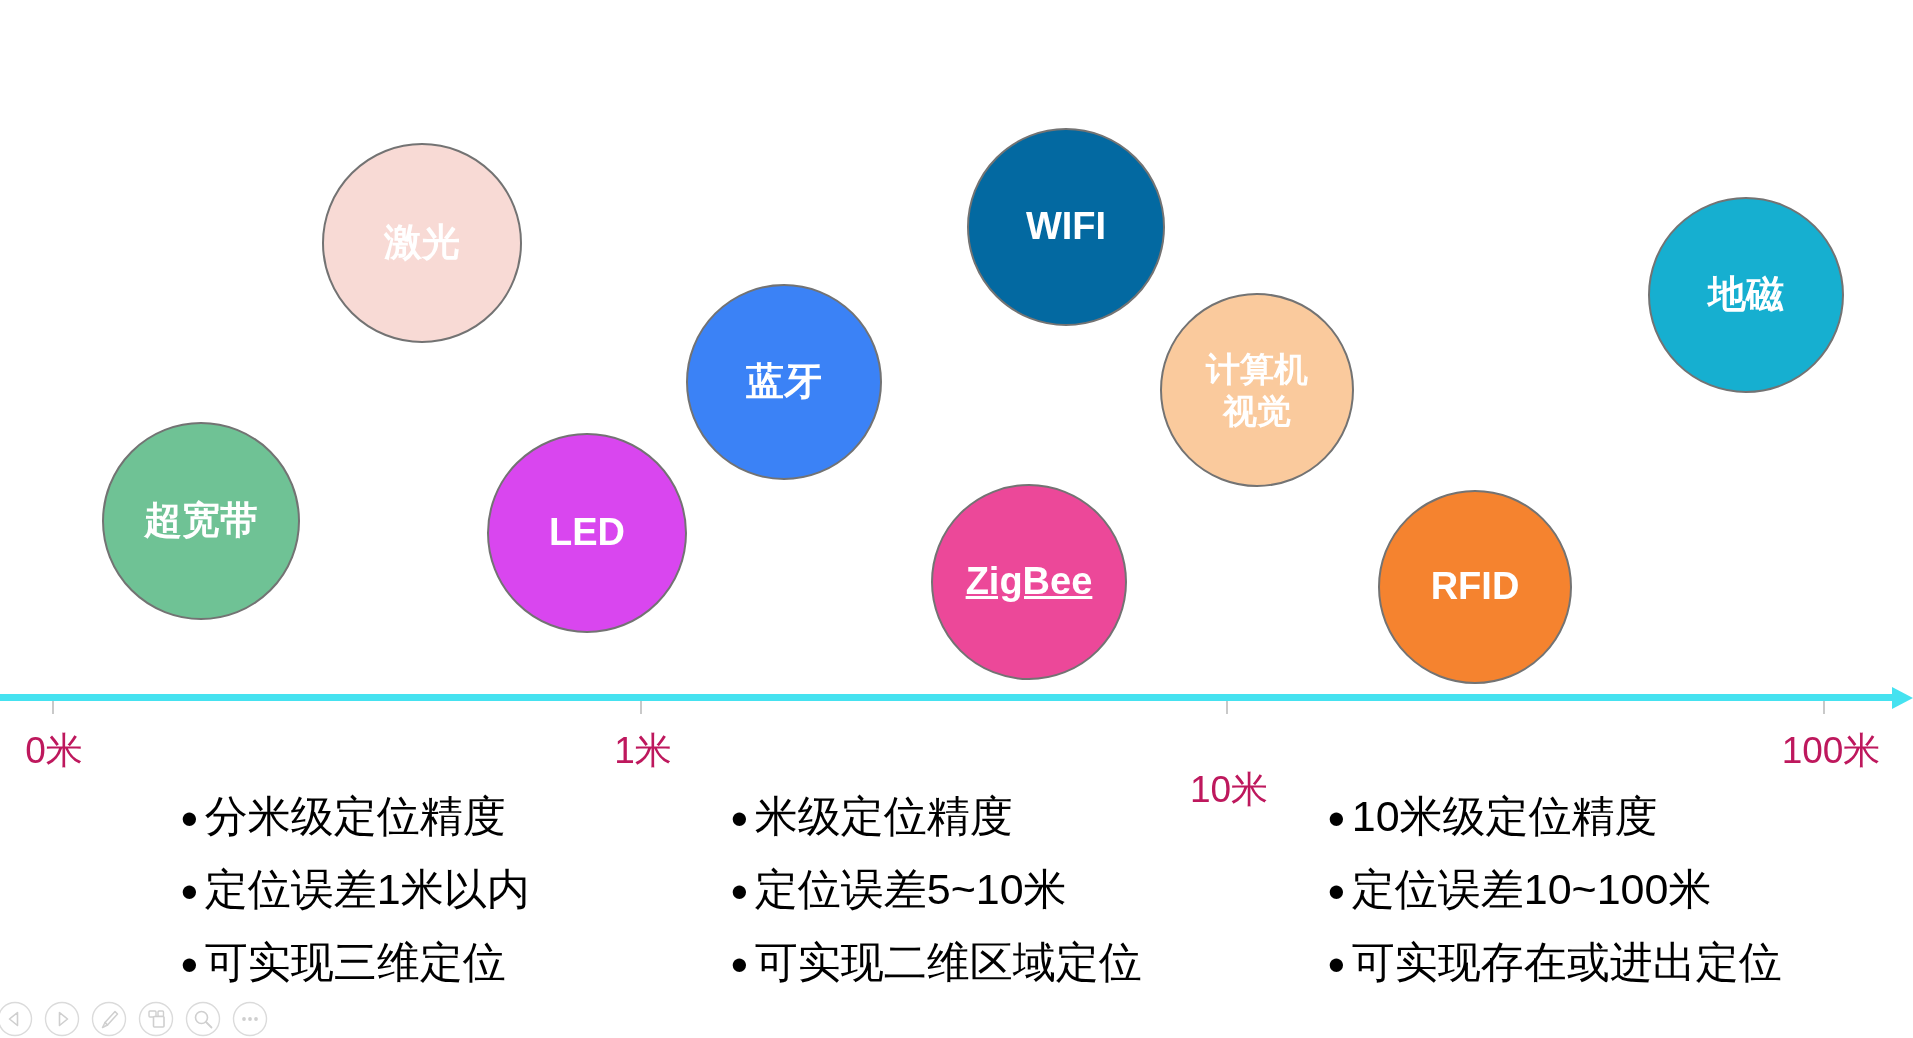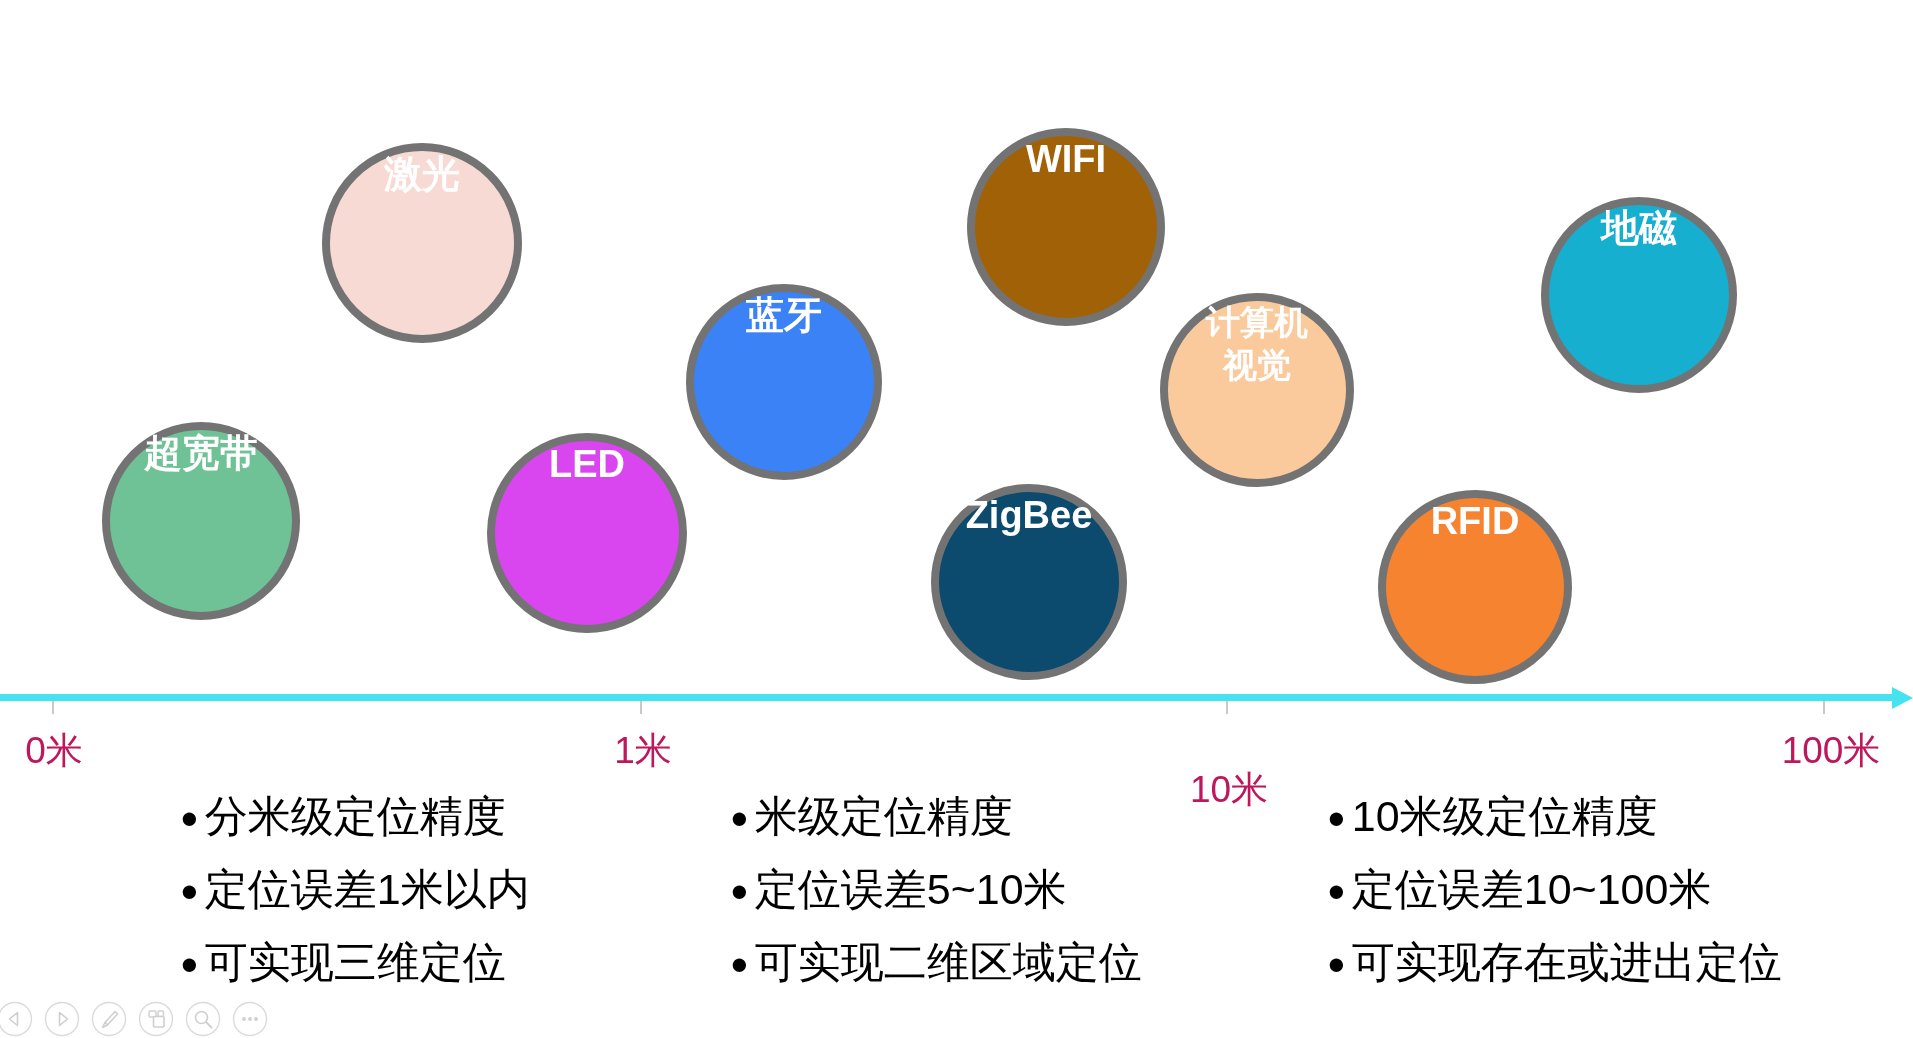--- a/index.html
+++ b/index.html
@@ -2,35 +2,35 @@
 <html><head>
 <meta charset="utf-8">
 <style>
   html,body{margin:0;padding:0;background:#ffffff;}
   .stage{
     position:relative;width:1913px;height:1038px;background:#ffffff;
     overflow:hidden;font-family:"Liberation Sans",sans-serif;
   }
   
   .bubble{
-    position:absolute;border-radius:50%;border:8px solid #737373;
-    display:flex;align-items:flex-start;justify-content:center;
+    position:absolute;border-radius:50%;border:2px solid #737373;
+    display:flex;align-items:center;justify-content:center;
     color:#ffffff;font-weight:bold;font-size:38px;text-align:center;
     box-sizing:border-box;line-height:1.25;
   }
   .bubble span{white-space:pre-line;}
   .bubble-laser      {left:322px; top:143px; width:200px;height:200px;background:#F8DAD5;}
   .bubble-uwb        {left:102px; top:422px; width:198px;height:198px;background:#6FC295;}
   .bubble-led        {left:487px; top:433px; width:200px;height:200px;background:#4FC9E8;}
   .bubble-bluetooth  {left:686px; top:284px; width:196px;height:196px;background:#0D9BD9;}
   .bubble-wifi       {left:967px; top:128px; width:198px;height:198px;background:#F8EEA2;}
   .bubble-zigbee     {left:931px; top:484px; width:196px;height:196px;background:#4CC4E4;}
   .bubble-cv         {left:1160px;top:293px; width:194px;height:194px;background:#FACA9D;font-size:34px;}
   .bubble-rfid       {left:1378px;top:490px; width:194px;height:194px;background:#F5832F;}
-  .bubble-geomagnetic{left:1541px;top:197px; width:196px;height:196px;background:#16AFD0;}
+  .bubble-geomagnetic{left:1648px;top:197px; width:196px;height:196px;background:#16AFD0;}
   
   .axis-line{position:absolute;left:0;top:694px;width:1895px;height:7px;background:#45E2F0;}
   .axis-arrowhead{
     position:absolute;left:1892px;top:687px;width:0;height:0;
     border-top:11px solid transparent;border-bottom:11px solid transparent;
     border-left:21px solid #45E2F0;
   }
   .tick{position:absolute;top:701px;width:2px;height:13px;background:#C9C9C9;}
   .tick-0{left:52px;} .tick-1{left:640px;} .tick-2{left:1226px;} .tick-3{left:1823px;}
   .axis-label{position:absolute;top:726px;transform:translateX(-50%);
@@ -57,24 +57,24 @@
   </div>
   <div class="bubble bubble-uwb" style="background-color: rgb(111, 194, 149);">
     <span>超宽带</span>
   </div>
   <div class="bubble bubble-led" style="background-color: #d946ef;">
     <span>LED</span>
   </div>
   <div class="bubble bubble-bluetooth" style="background-color: #3b82f6;">
     <span>蓝牙</span>
   </div>
-  <div class="bubble bubble-wifi" style="background-color: #a16207;">
+  <div class="bubble bubble-wifi" style="background-color: #0369a1;">
     <span>WIFI</span>
   </div>
-  <div class="bubble bubble-zigbee" style="background-color: #0c4a6e;">
+  <div class="bubble bubble-zigbee" style="background-color: #ec4899; text-decoration: underline;">
     <span>ZigBee</span>
   </div>
   <div class="bubble bubble-rfid" style="background-color: rgb(245, 131, 47);">
     <span>RFID</span>
   </div>
   <div class="bubble bubble-cv" style="background-color: rgb(250, 202, 157);">
     <span>计算机
 视觉</span>
   </div>
   <div class="bubble bubble-geomagnetic" style="background-color: rgb(22, 175, 208);">

